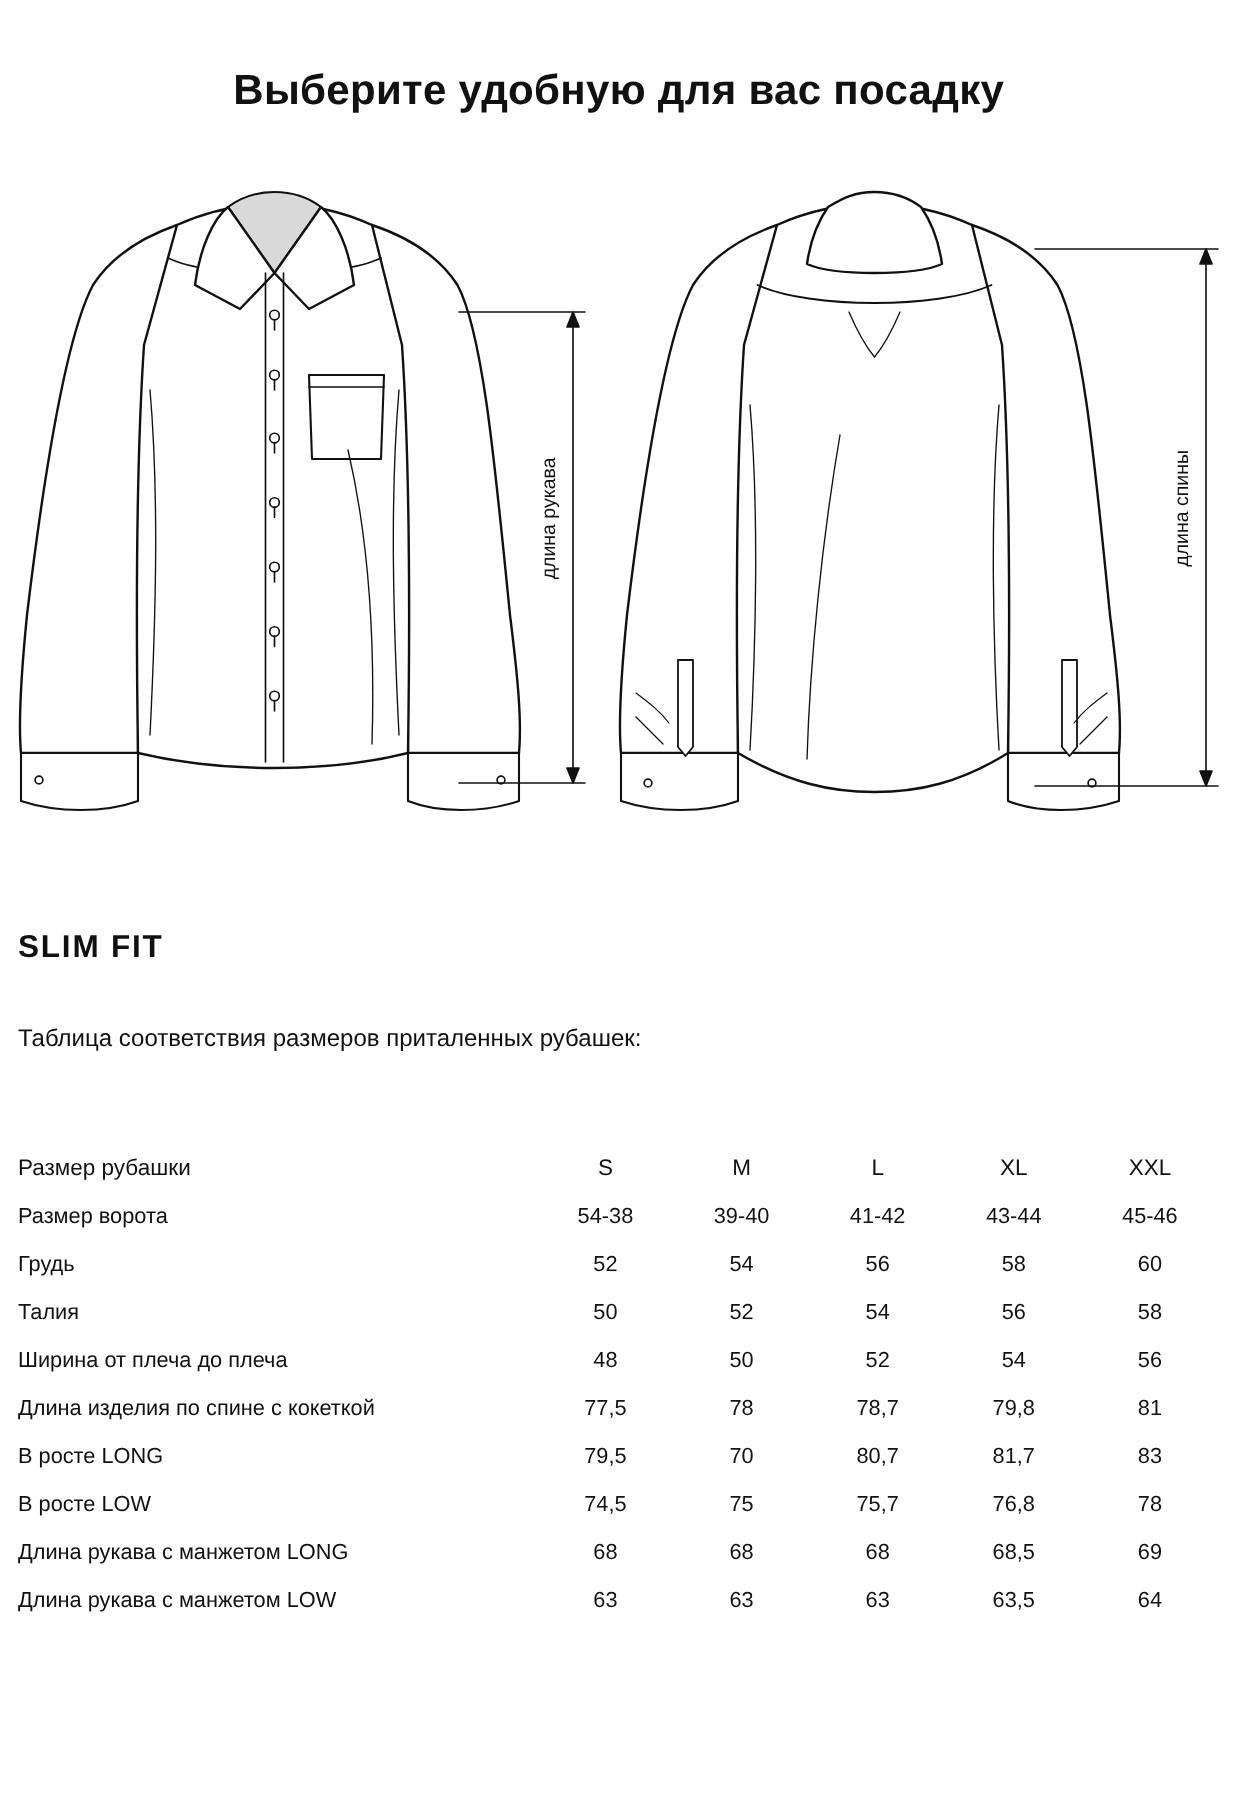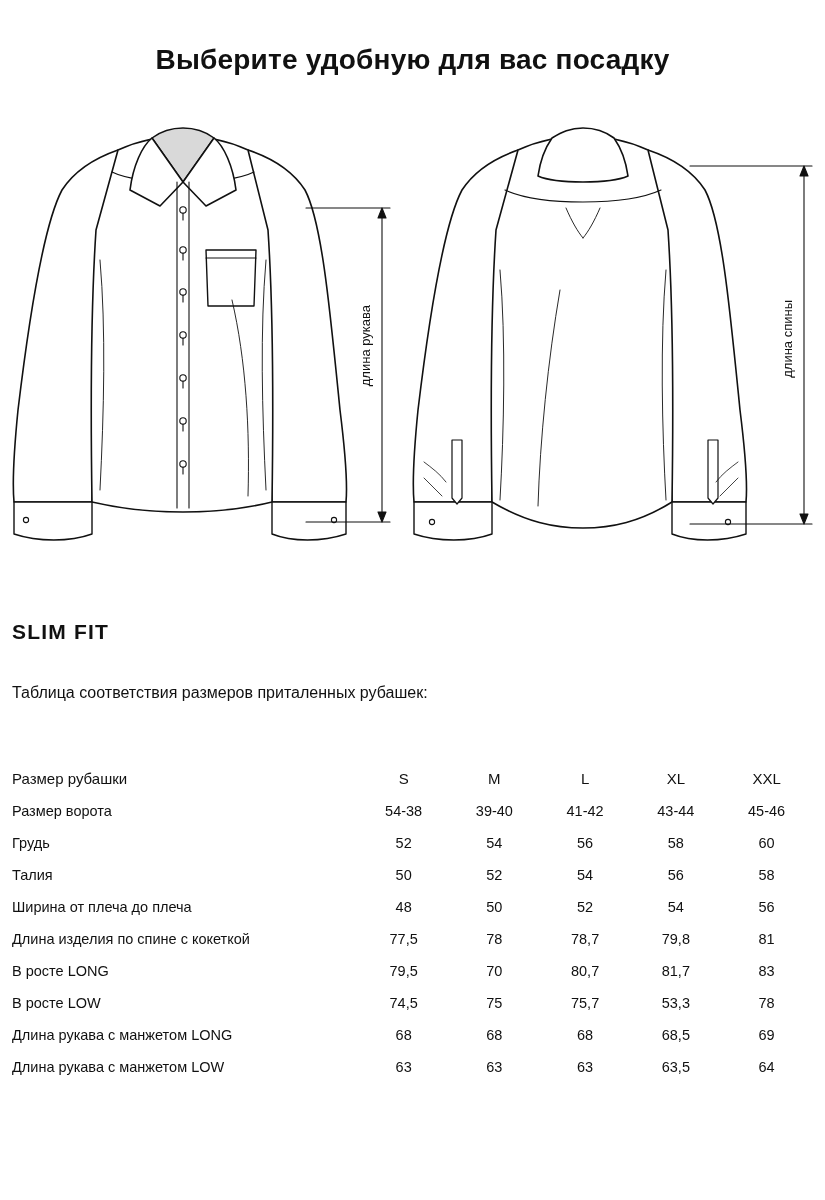--- a/index.html
+++ b/index.html
@@ -258,21 +258,21 @@
       <td class="val">80,7</td>
       <td class="val">81,7</td>
       <td class="val">83</td>
     </tr>
 
     <tr>
       <td class="rowhead">В росте LOW</td>
       <td class="val">74,5</td>
       <td class="val">75</td>
       <td class="val">75,7</td>
-      <td class="val">53,3</td>
+      <td class="val">76,8</td>
       <td class="val">78</td>
     </tr>
 
 
     <tr>
       <td class="rowhead">Длина рукава с манжетом LONG</td>
       <td class="val">68</td>
       <td class="val">68</td>
       <td class="val">68</td>
       <td class="val">68,5</td>

